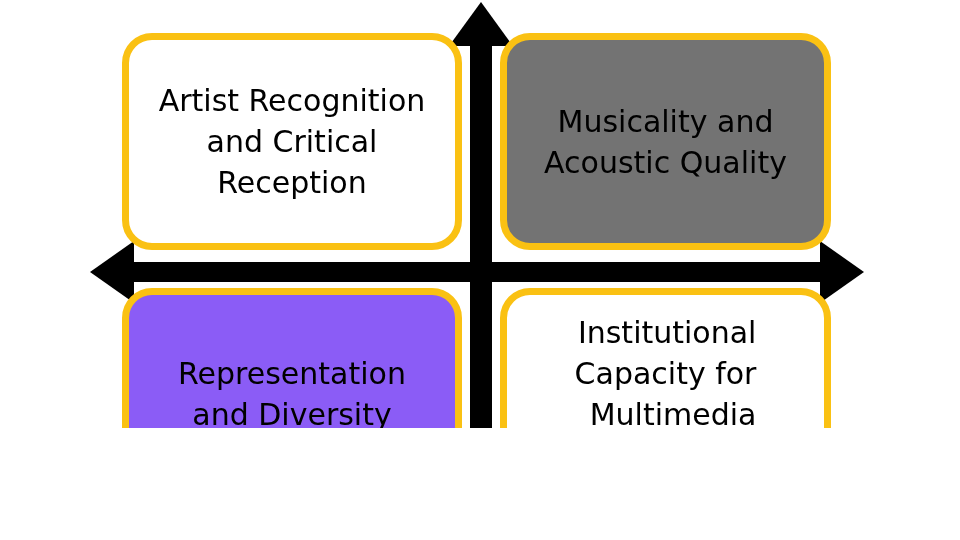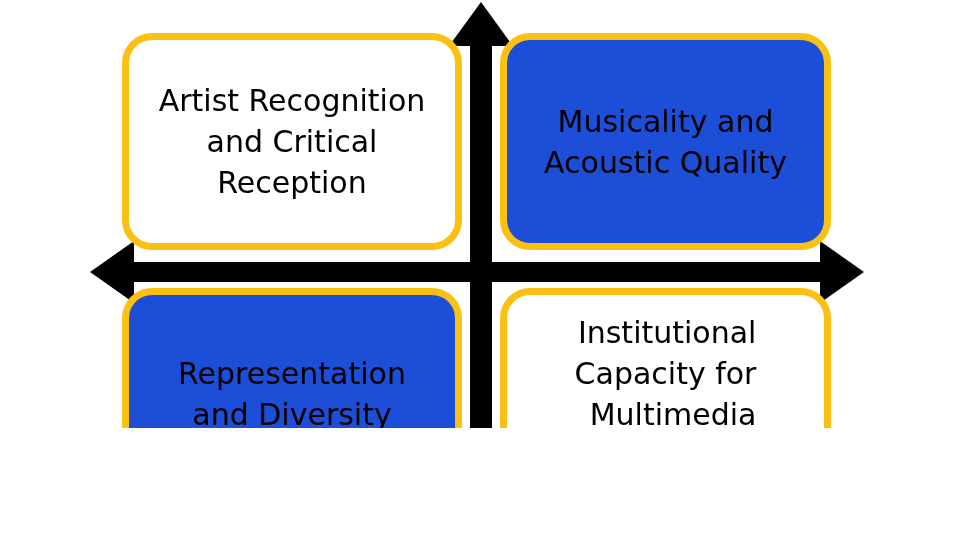--- a/index.html
+++ b/index.html
@@ -67,26 +67,26 @@
 
     <polygon points="864,272 820,241 820,303" fill="#000000"></polygon>
   </svg>
 
   <div class="quad-box" id="box-top-left" style="border-color: rgb(250, 193, 19); background: rgb(255, 255, 255);">
     <span class="quad-label" style="color: rgb(0, 0, 0);">Artist Recognition
 and Critical
 Reception</span>
   </div>
 
-  <div class="quad-box" id="box-top-right" style="border-color: rgb(250, 193, 19); background: #1d4ed8;">
+  <div class="quad-box" id="box-top-right" style="border-color: rgb(250, 193, 19); background: #737373;">
     <span class="quad-label" style="color: rgb(0, 0, 0);">Musicality and
 Acoustic Quality</span>
   </div>
 
-  <div class="quad-box" id="box-bottom-left" style="border-color: rgb(250, 193, 19); background: #1d4ed8;">
+  <div class="quad-box" id="box-bottom-left" style="border-color: rgb(250, 193, 19); background: #8b5cf6;">
     <span class="quad-label" style="color: rgb(0, 0, 0);">Representation
 and Diversity</span>
   </div>
 
   <div class="quad-box" id="box-bottom-right" style="border-color: rgb(250, 193, 19); background: rgb(255, 255, 255);">
     <span class="quad-label" style="color: rgb(0, 0, 0); text-align: right;">Institutional
 Capacity for
 Multimedia
 Archives</span>
   </div>

